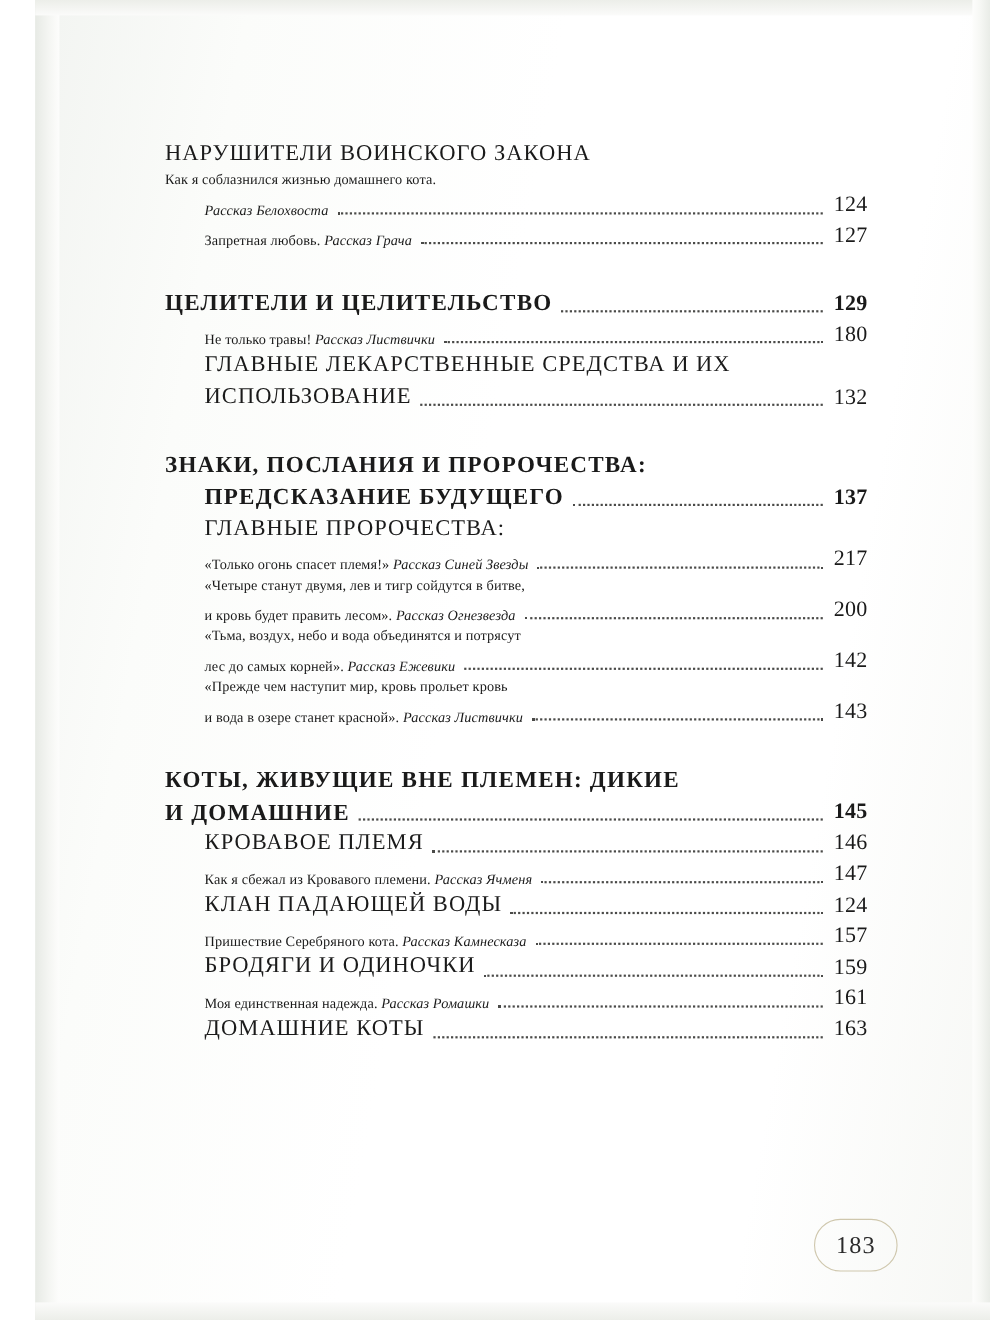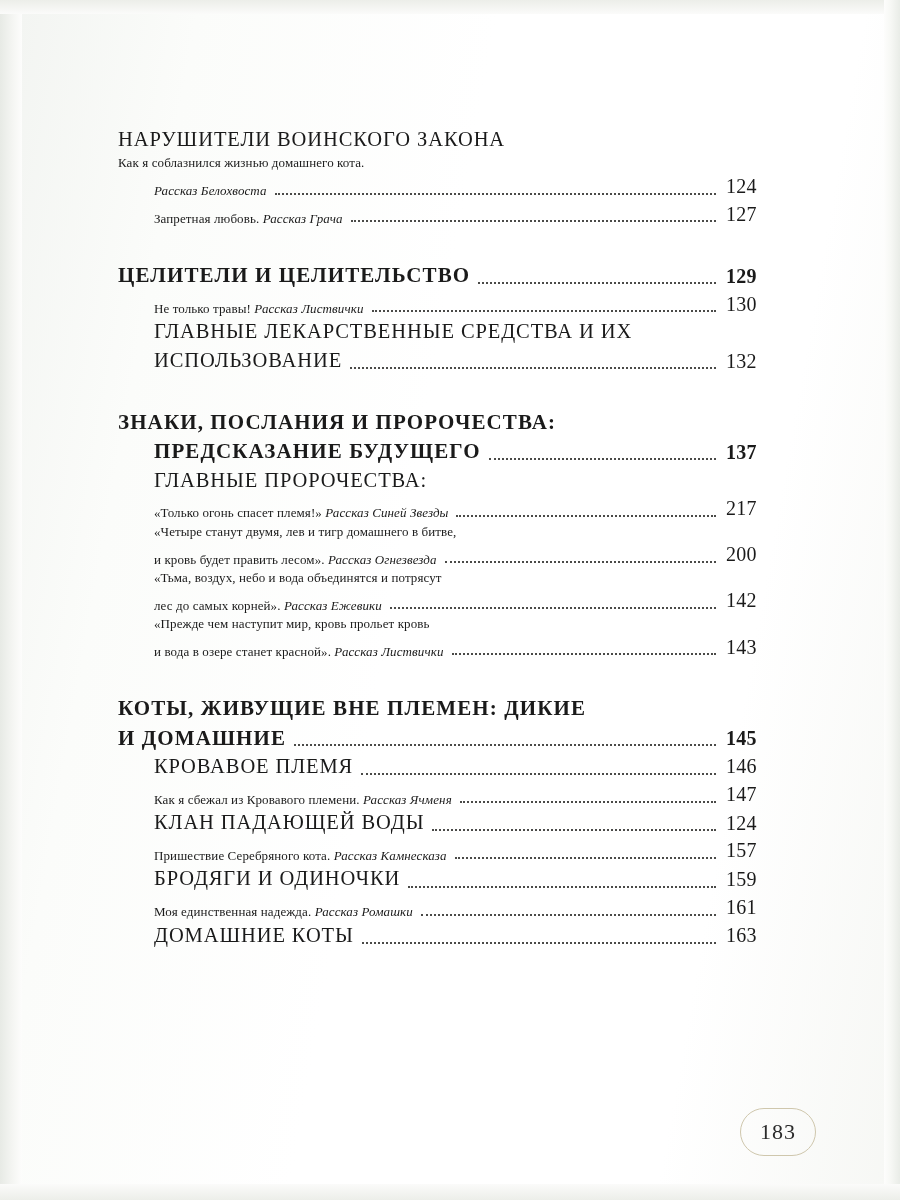--- a/index.html
+++ b/index.html
@@ -13,20 +13,21 @@
     font-family: "Liberation Serif", "DejaVu Serif", serif;
     color: #1a1a1a;
     position: relative;
     overflow: hidden;
   }
   .page {
     position: absolute;
     inset: 0;
     background: #fdfdfb;
     background-image: linear-gradient(100deg, #f2f4f1 0%, #fbfcfa 18%, #ffffff 45%, #ffffff 78%, #f6f7f4 100%);
+    margin-left: 32px;
   }
   .page-edge-left {
     position: absolute;
     left: 0; top: 0; bottom: 0;
     width: 22px;
     background: linear-gradient(90deg, #e7eae5 0%, #f4f5f2 55%, #fdfdfc 100%);
   }
   .page-edge-top {
     position: absolute;
     left: 0; right: 0; top: 0;
@@ -165,21 +166,21 @@
       </div>
       <div class="group">
         <div class="entry bold">
           <span class="txt caps-bold"><span>ЦЕЛИТЕЛИ И ЦЕЛИТЕЛЬСТВО</span></span>
           <span class="leader"></span>
           <span class="pagenum">129</span>
         </div>
         <div class="entry">
           <span class="txt plain hang"><span>Не только травы! </span><span class="ital">Рассказ Листвички</span></span>
           <span class="leader"></span>
-          <span class="pagenum">130</span>
+          <span class="pagenum">180</span>
         </div>
         <div class="entry noleader nonum">
           <span class="txt caps-reg hang"><span>ГЛАВНЫЕ ЛЕКАРСТВЕННЫЕ СРЕДСТВА И ИХ</span></span>
           <span class="leader"></span>
           <span class="pagenum"></span>
         </div>
         <div class="entry">
           <span class="txt caps-reg hang"><span>ИСПОЛЬЗОВАНИЕ</span></span>
           <span class="leader"></span>
           <span class="pagenum">132</span>
@@ -200,21 +201,21 @@
           <span class="txt caps-reg hang"><span>ГЛАВНЫЕ ПРОРОЧЕСТВА:</span></span>
           <span class="leader"></span>
           <span class="pagenum"></span>
         </div>
         <div class="entry">
           <span class="txt plain hang"><span>«Только огонь спасет племя!» </span><span class="ital">Рассказ Синей Звезды</span></span>
           <span class="leader"></span>
           <span class="pagenum">217</span>
         </div>
         <div class="entry noleader nonum">
-          <span class="txt plain hang"><span>«Четыре станут двумя, лев и тигр домашнего в битве,</span></span>
+          <span class="txt plain hang"><span>«Четыре станут двумя, лев и тигр сойдутся в битве,</span></span>
           <span class="leader"></span>
           <span class="pagenum"></span>
         </div>
         <div class="entry">
           <span class="txt plain hang"><span>и кровь будет править лесом». </span><span class="ital">Рассказ Огнезвезда</span></span>
           <span class="leader"></span>
           <span class="pagenum">200</span>
         </div>
         <div class="entry noleader nonum">
           <span class="txt plain hang"><span>«Тьма, воздух, небо и вода объединятся и потрясут</span></span>

